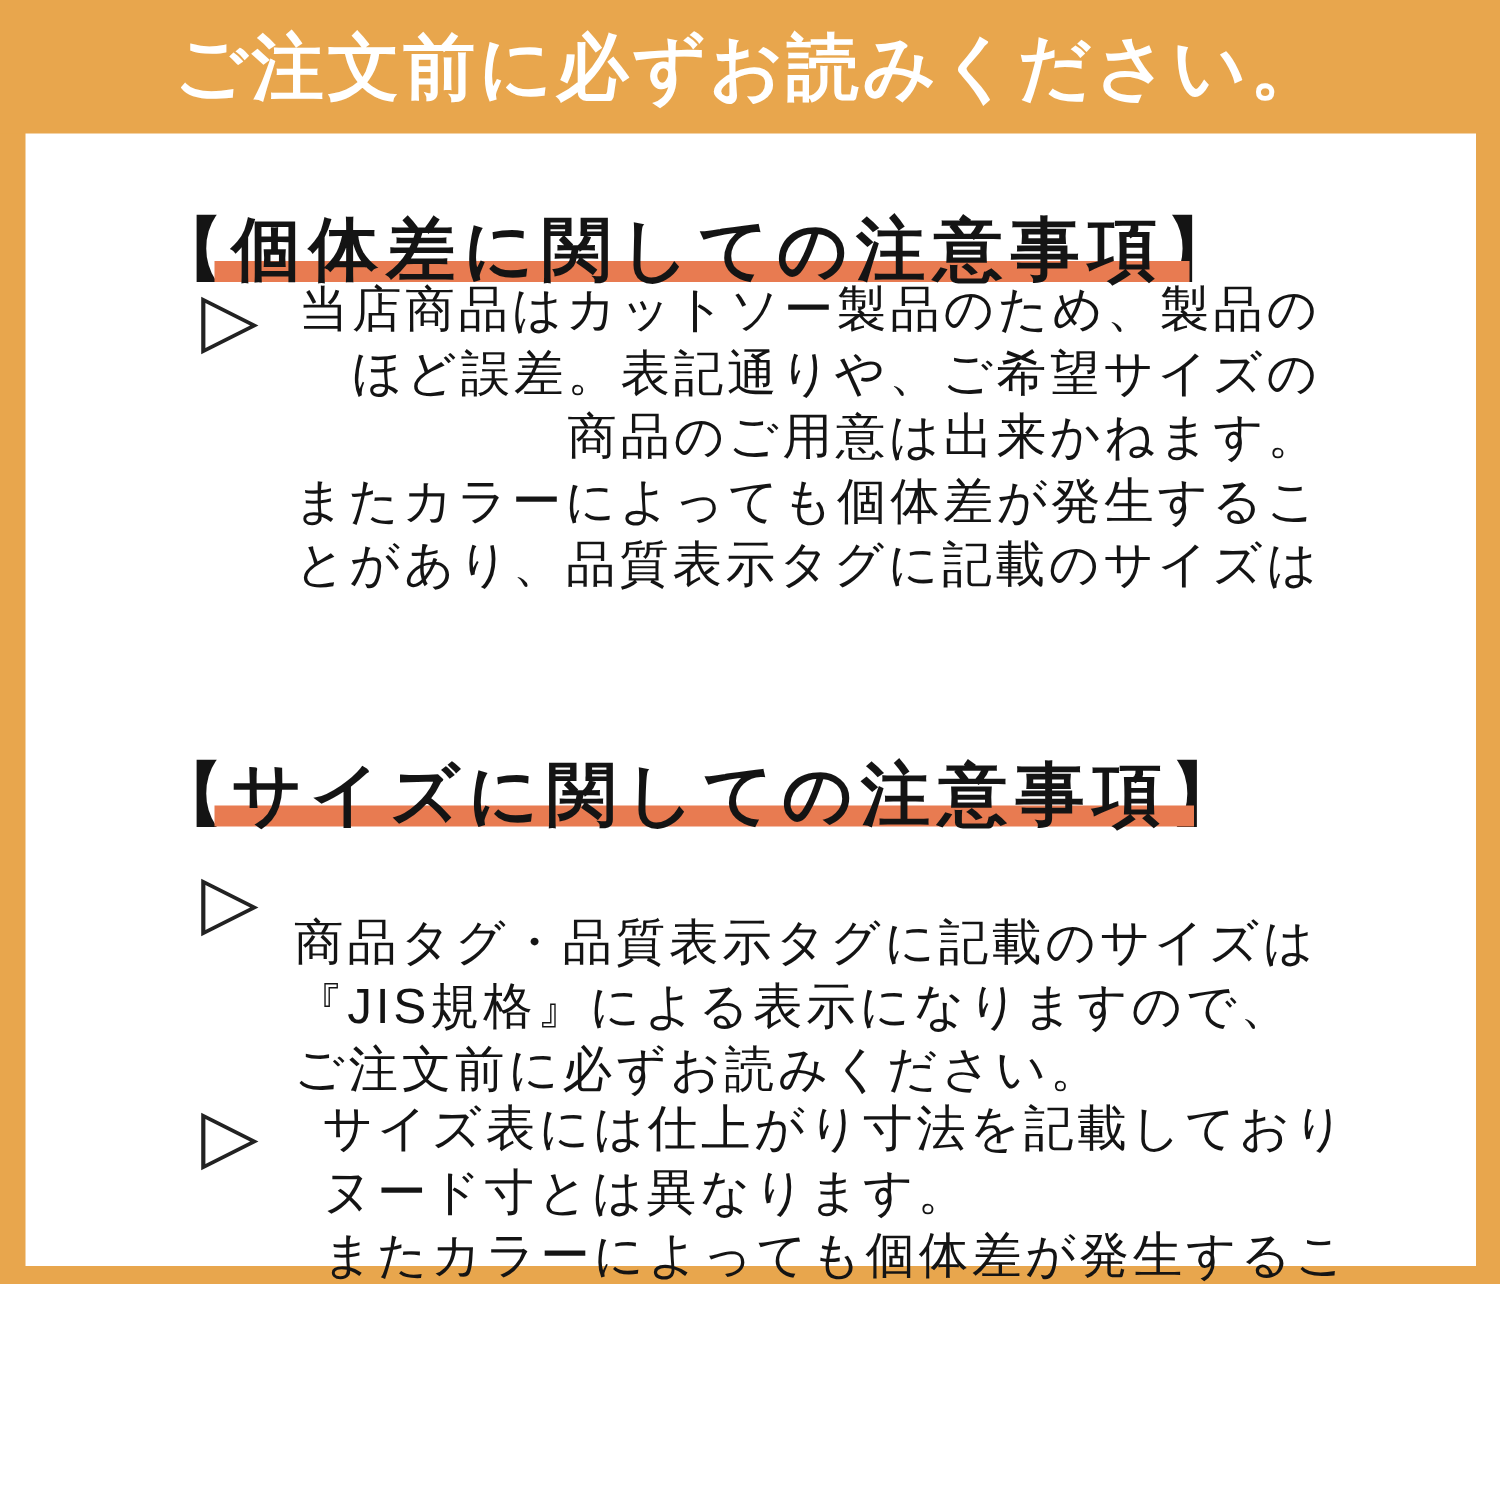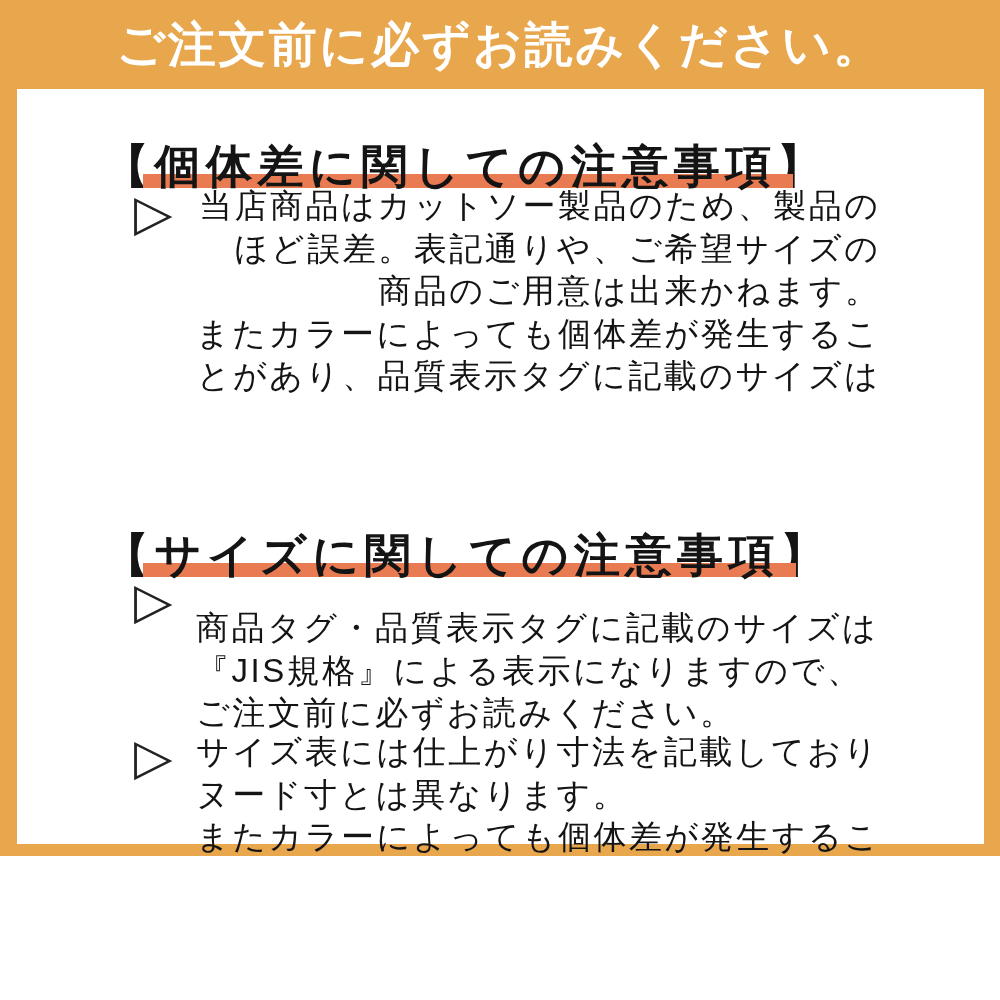--- a/index.html
+++ b/index.html
@@ -29,21 +29,21 @@
   }
 
   
   .heading {
     position:absolute; left:103px;
     font-size:46px; font-weight:bold; letter-spacing:5.5px;
     color: var(--color-text, #111111);
     line-height:52px; white-space:nowrap;
   }
   #heading-1 { top:116px;margin-top:24px; }
-  #heading-2 { top:503px;margin-top:26px; }
+  #heading-2 { top:503px; }
   .hl { position:relative; z-index:0; }
   .hl::after {
     content:""; position:absolute; left:-12px; right:-16px; bottom:4px; height:14px;
     background: var(--color-highlight, #E87B51); z-index:-1;
   }
 
   
   .tri {
     position:absolute; left:134px; width:54px;
     font-size:50px; line-height:46px; color:#222222; text-align:left;
@@ -54,21 +54,21 @@
 
   
   .para {
     position:absolute; left:196px;
     font-size:33px; letter-spacing:2.5px; line-height:42.5px;
     color: var(--color-text, #111111);
     font-weight:500; white-space:nowrap;
   }
   #para-1 { top:185px;text-align:right; }
   #para-2 { top:607px; }
-  #para-3 { top:731px; }
+  #para-3 { top:731px;margin-left:19px; }
   .em { color: var(--color-red, #D41F1A); }
 
   
   .footer-note {
     position:absolute; left:17px; top:922px; width:967px;
     text-align:center; font-size:33px; font-weight:bold; letter-spacing:0.3px;
     color: var(--color-text, #111111); line-height:42px; white-space:nowrap;
   }
 </style>
 </head>

